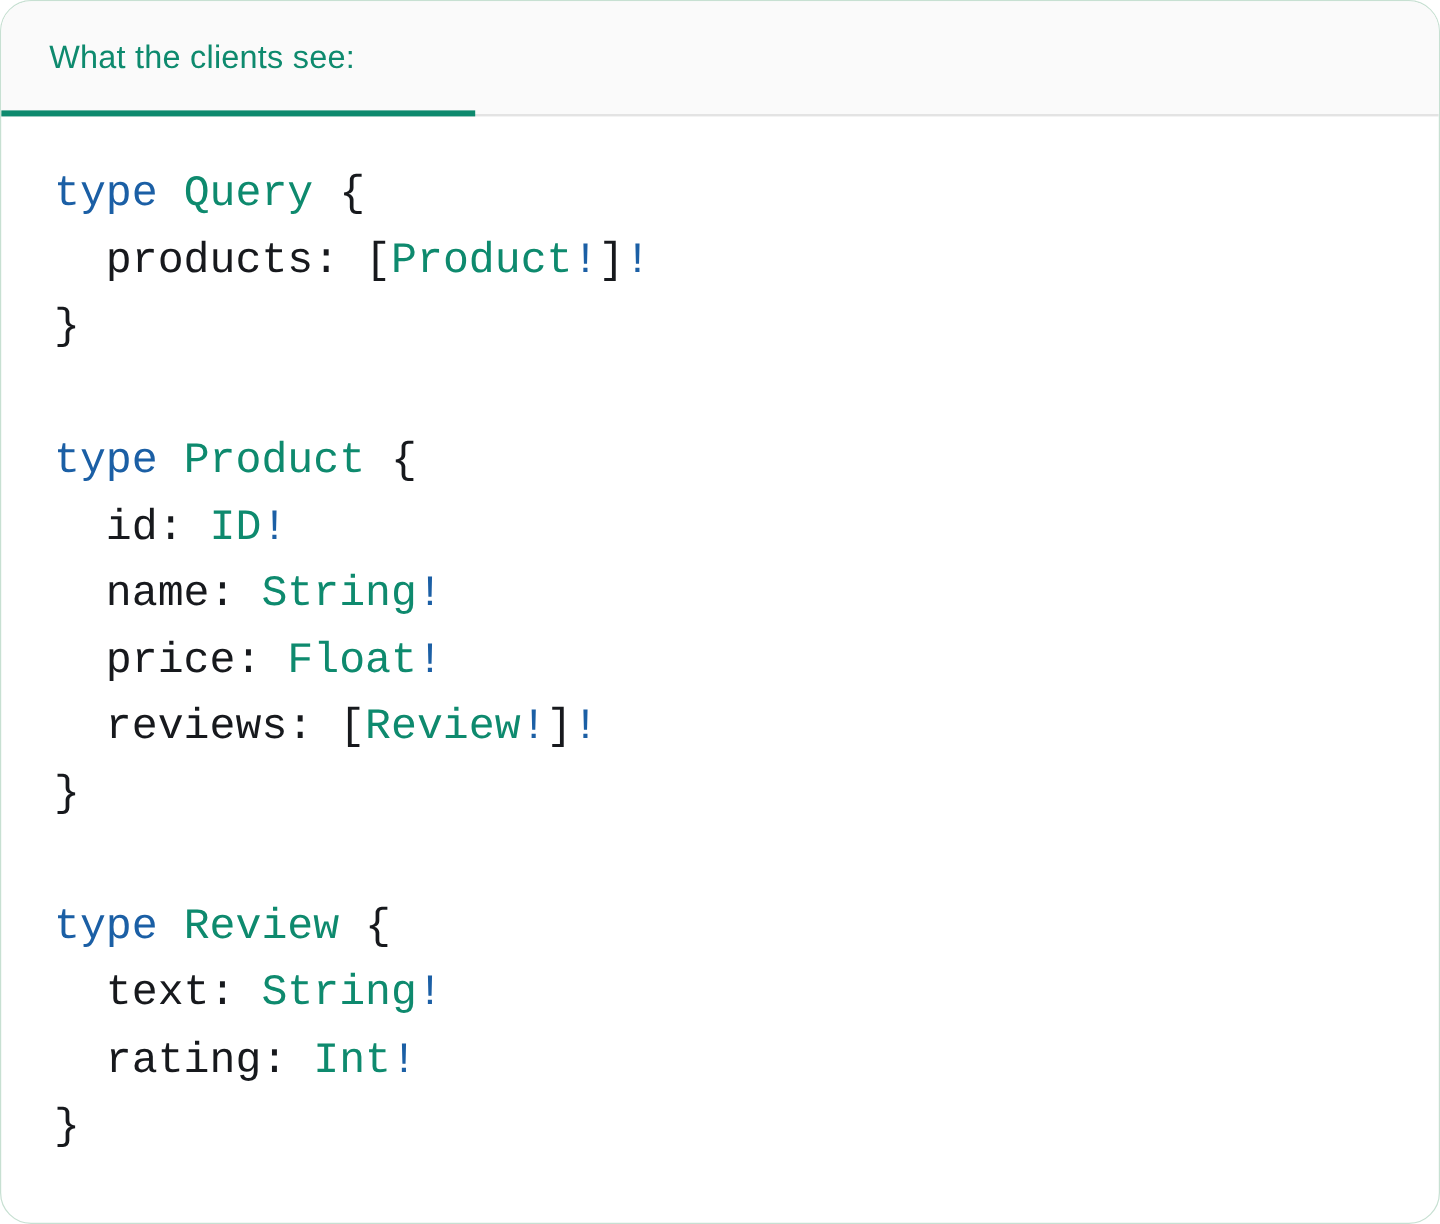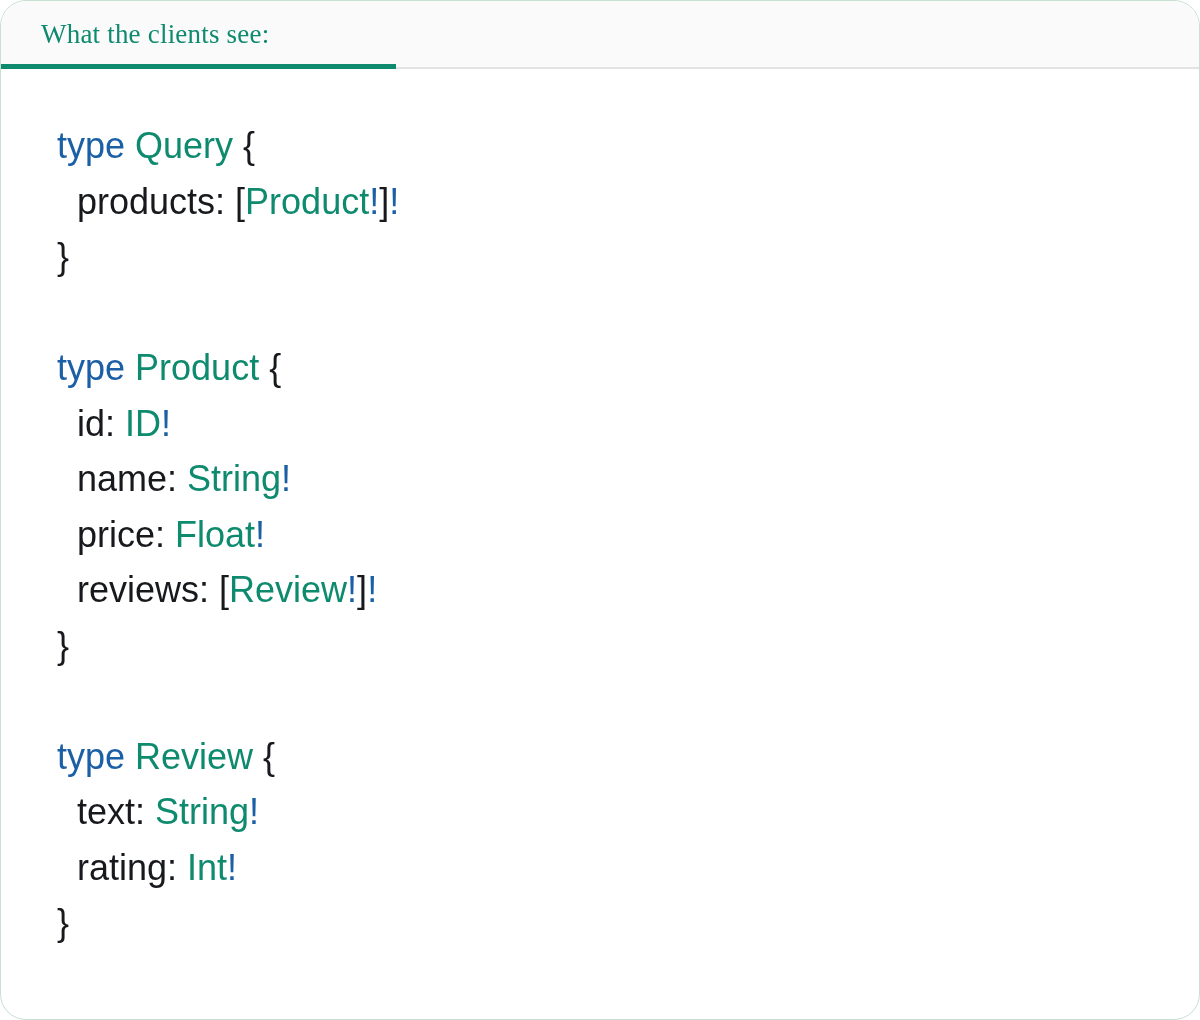--- a/index.html
+++ b/index.html
@@ -22,25 +22,24 @@
     position: relative;
     width: 1200px;
     height: 1020px;
     background: var(--panel-bg);
     border: 1px solid var(--panel-border);
     border-radius: 26px;
     overflow: hidden;
   }
   .tabbar {
     position: relative;
-    height: 68px;
+    height: 96px;
     background: var(--tabbar-bg);
     border-bottom: 2px solid var(--tab-border);
     display: flex;
-    font-family: Liberation Serif, serif;
   }
   .tab {
     height: 100%;
     display: flex;
     align-items: center;
     padding-left: 40px;
     padding-right: 40px;
     cursor: pointer;
   }
   .tab-label {
@@ -52,23 +51,23 @@
   }
   .tab-underline {
     position: absolute;
     left: 0;
     bottom: -2px;
     width: 395px;
     height: 5px;
     background: var(--accent-green);
   }
   .code {
-    margin: 16px;
+    margin: 4px;
     padding: 33px 40px 0 40px;
-    font-family: Liberation Sans, sans-serif;
+    font-family: Liberation Mono, monospace;
     font-size: 36px;
     line-height: 55.5px;
     color: var(--code-text);
   }
   .code-line {
     white-space: pre;
   }
   .tok-kw { color: var(--keyword-blue); }
   .tok-ty { color: var(--accent-green); }
   .tok-pl { color: var(--code-text); }

